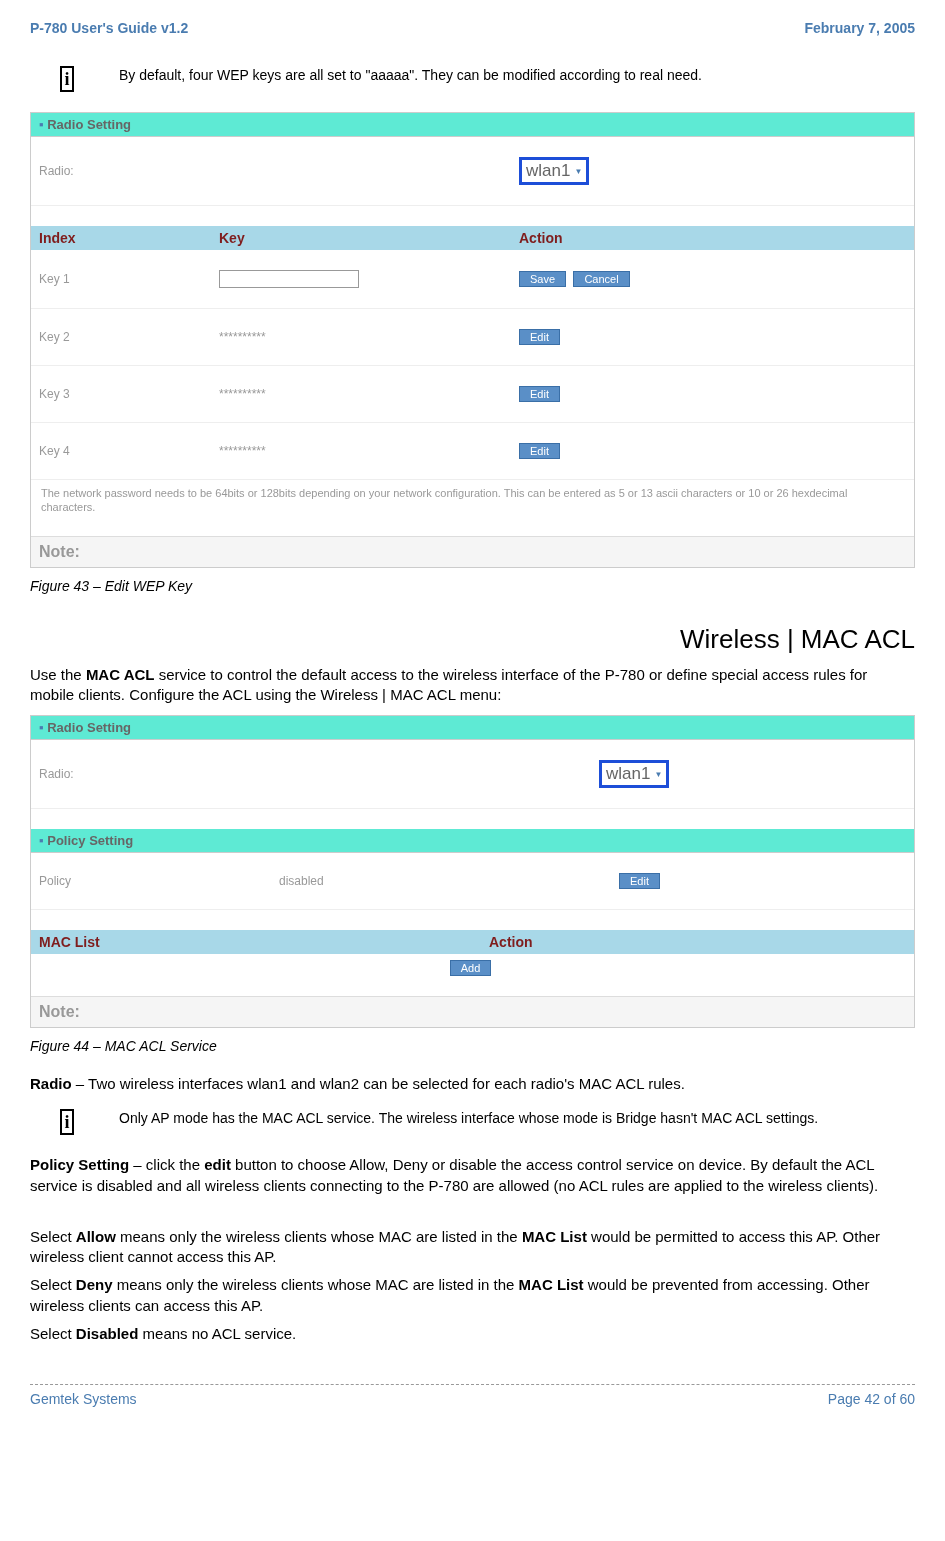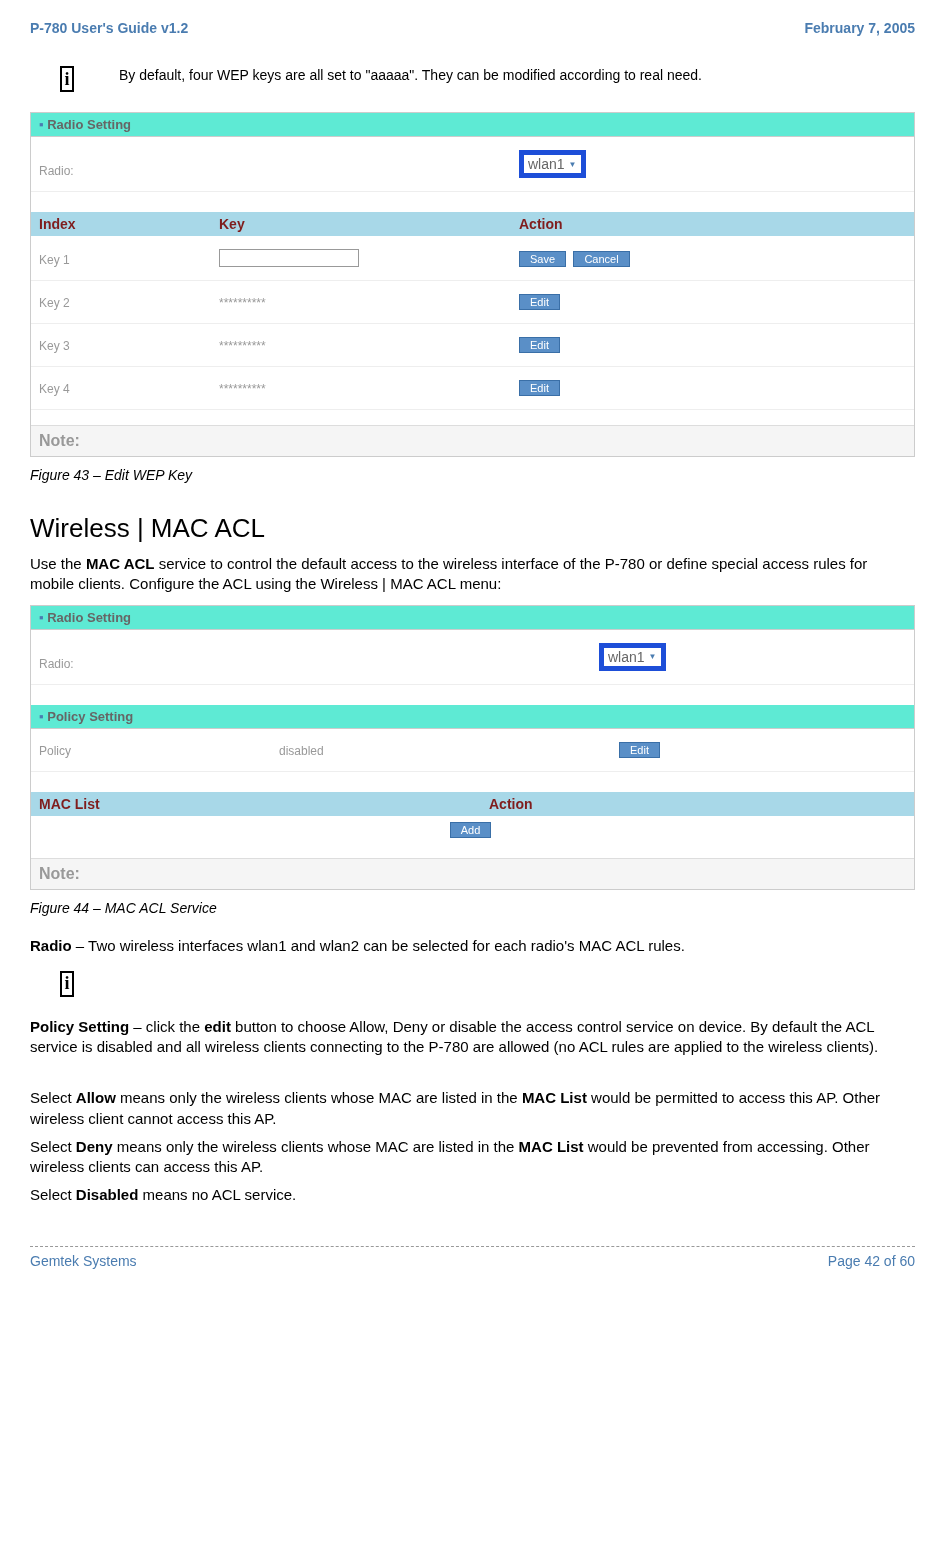--- a/index.html
+++ b/index.html
@@ -52,45 +52,45 @@
       color: #666;
       font-size: 13px;
     }
     .section-header::before {
       content: "▪ ";
       color: #4a7cb0;
     }
     .row {
       display: flex;
       border-bottom: 1px solid #eee;
-      padding: 13px 8px;
+      padding: 20px 8px;
       min-height: 28px;
-      align-items: flex-end;
+      align-items: center;
       color: #999;
       font-size: 12px;
     }
     .row-header {
       background: #a8d8e8;
       color: #7f1d1d;
       font-weight: bold;
       padding: 4px 8px;
       display: flex;
     }
     .col1 { width: 180px; }
     .col2 { width: 300px; }
     .col3 { flex: 1; }
     .col1b { width: 240px; }
     .col2b { width: 340px; }
     .col3b { flex: 1; }
     .macl-col1 { width: 450px; }
     .macl-col2 { flex: 1; }
     .dropdown {
-      border: 5px solid #1d4ed8;
+      border: 3px solid #1d4ed8;
       padding: 1px 4px;
-      font-size: 14px;
+      font-size: 17px;
       background: #fff;
       color: #666;
       display: inline-flex;
       align-items: center;
     }
     .dropdown::after { content: " ▼"; font-size: 8px; color: #4a7cb0; margin-left: 4px;}
     .text-input {
       border: 1px solid #999;
       padding: 2px 4px;
       width: 140px;
@@ -123,20 +123,21 @@
     }
     .figure-caption {
       font-style: italic;
       margin: 8px 0 20px 0;
       font-size: 14px;
     }
     .heading {
       font-size: 26px;
       font-weight: normal;
       margin: 30px 0 10px 0;
+      text-align: right;
     }
     .body-text {
       font-size: 15px;
       line-height: 1.35;
       margin: 8px 0;
     }
     .footer {
       display: flex;
       justify-content: space-between;
       color: #4a7cb0;
@@ -189,20 +190,21 @@
   <div class="row">
     <div class="col1">Key 3</div>
     <div class="col2">**********</div>
     <div class="col3"><span class="btn">Edit</span></div>
   </div>
   <div class="row">
     <div class="col1">Key 4</div>
     <div class="col2">**********</div>
     <div class="col3"><span class="btn">Edit</span></div>
   </div>
+  <div class="footnote">The network password needs to be 64bits or 128bits depending on your network configuration. This can be entered as 5 or 13 ascii characters or 10 or 26 hexdecimal characters.</div>
   <div style="height:15px"></div>
   <div class="note-label">Note:</div>
 </div>
 
 <div class="figure-caption">Figure 43 – Edit WEP Key</div>
 
 <div class="heading">Wireless | MAC ACL</div>
 
 <div class="body-text">
   Use the <b>MAC ACL</b> service to control the default access to the wireless interface of the P-780 or define special access rules for mobile clients. Configure the ACL using the Wireless | MAC ACL menu:
@@ -234,20 +236,21 @@
 </div>
 
 <div class="figure-caption">Figure 44 – MAC ACL Service</div>
 
 <div class="body-text">
   <b>Radio</b> – Two wireless interfaces wlan1 and wlan2 can be selected for each radio's MAC ACL rules.
 </div>
 
 <div class="note-box">
   <div class="info-icon">i</div>
+  <div class="note-text">Only AP mode has the MAC ACL service.  The wireless interface whose mode is Bridge hasn't MAC ACL settings.</div>
 </div>
 
 <div class="body-text">
   <b>Policy Setting</b> – click the <b>edit</b> button to choose Allow, Deny or disable the access control service on device. By default the ACL service is disabled and all wireless clients connecting to the P-780 are allowed (no ACL rules are applied to the wireless clients).
 </div>
 
 <div style="height:15px"></div>
 
 <div class="body-text">
   Select <b>Allow</b> means only the wireless clients whose MAC are listed in the <b>MAC List</b> would be permitted to access this AP. Other wireless client cannot access this AP.

